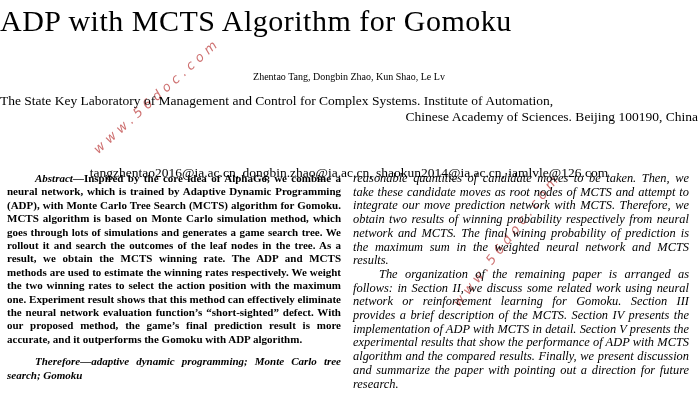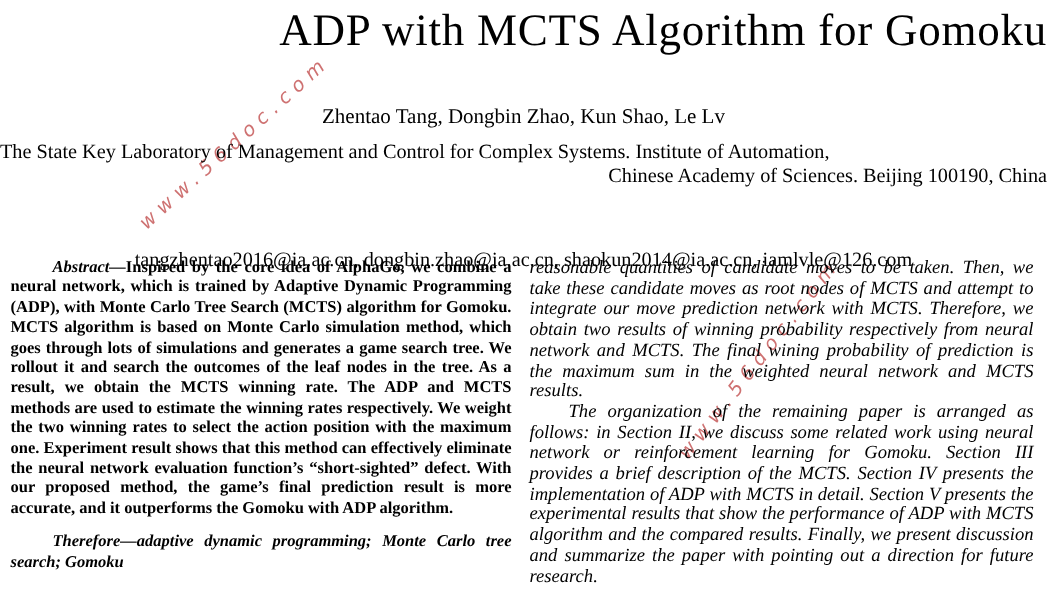--- a/index.html
+++ b/index.html
@@ -10,31 +10,31 @@
     background: #ffffff;
     color: #000000;
     font-family: "Liberation Serif", serif;
     overflow: hidden;
   }
   .title {
     position: absolute;
     top: 4px; left: 0;
     width: 100%;
     margin: 0;
-    text-align: right;
+    text-align: left;
     font-size: 30px;
     font-weight: normal;
     letter-spacing: 0.5px;
   }
   .authors {
     position: absolute;
     top: 71px; left: 0;
     width: 100%;
     text-align: center;
-    font-size: 14px;
+    font-size: 10px;
   }
   .affil1 { position: absolute; top: 93px;  left: 0; width: 100%; text-align: left; font-size: 13.5px; }
   .affil2 { position: absolute; top: 109px; left: 0; width: 100%; text-align: right; font-size: 13.5px; }
   .emails { position: absolute; top: 124px; left: 0; width: 100%; text-align: center; font-size: 13.5px; margin-top: 41px; }
   .col { position: absolute; top: 172px; }
   .col-left  { left: 7px;   width: 334px; }
   .col-right { left: 353px; width: 336px; }
   .abstract {
     margin: 0;
     font-size: 11px;

